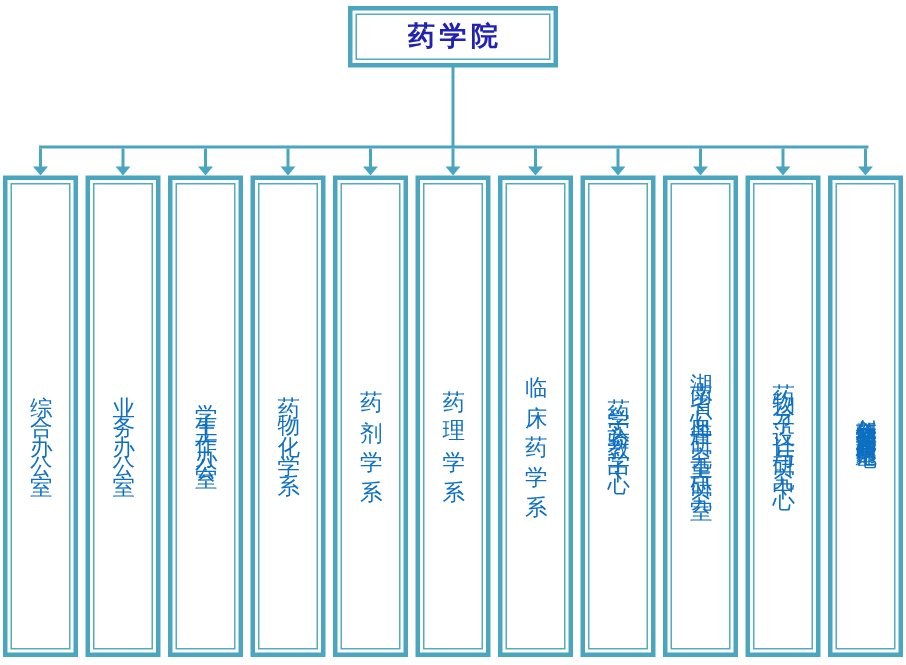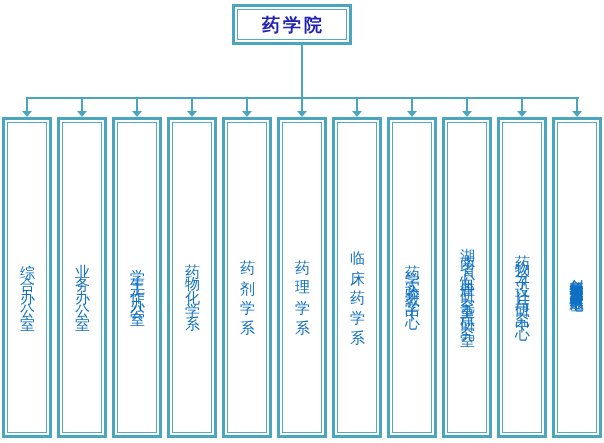--- a/index.html
+++ b/index.html
@@ -5,21 +5,21 @@
   html,body{margin:0;padding:0;background:#ffffff;}
   #stage{
     position:relative;
     width:604px;height:443px;
     background:#ffffff;
     font-family:"DejaVu Sans","Liberation Sans",sans-serif;
     overflow:hidden;
   }
   
   .root-box{
-    position:absolute;left:232px;top:4px;width:120px;height:41px;
+    position:absolute;left:232px;top:4px;width:140px;height:41px;
     box-sizing:border-box;border:3px solid #4aa5be;background:#ffffff;
   }
   .inner-frame{
     position:absolute;inset:2px;border:1px solid #55aabf;
     display:flex;align-items:center;justify-content:center;
   }
   .title-text{
     color:#2222b2;font-weight:bold;font-size:18px;letter-spacing:3px;
     line-height:1;white-space:nowrap;text-indent:3px;
   }

